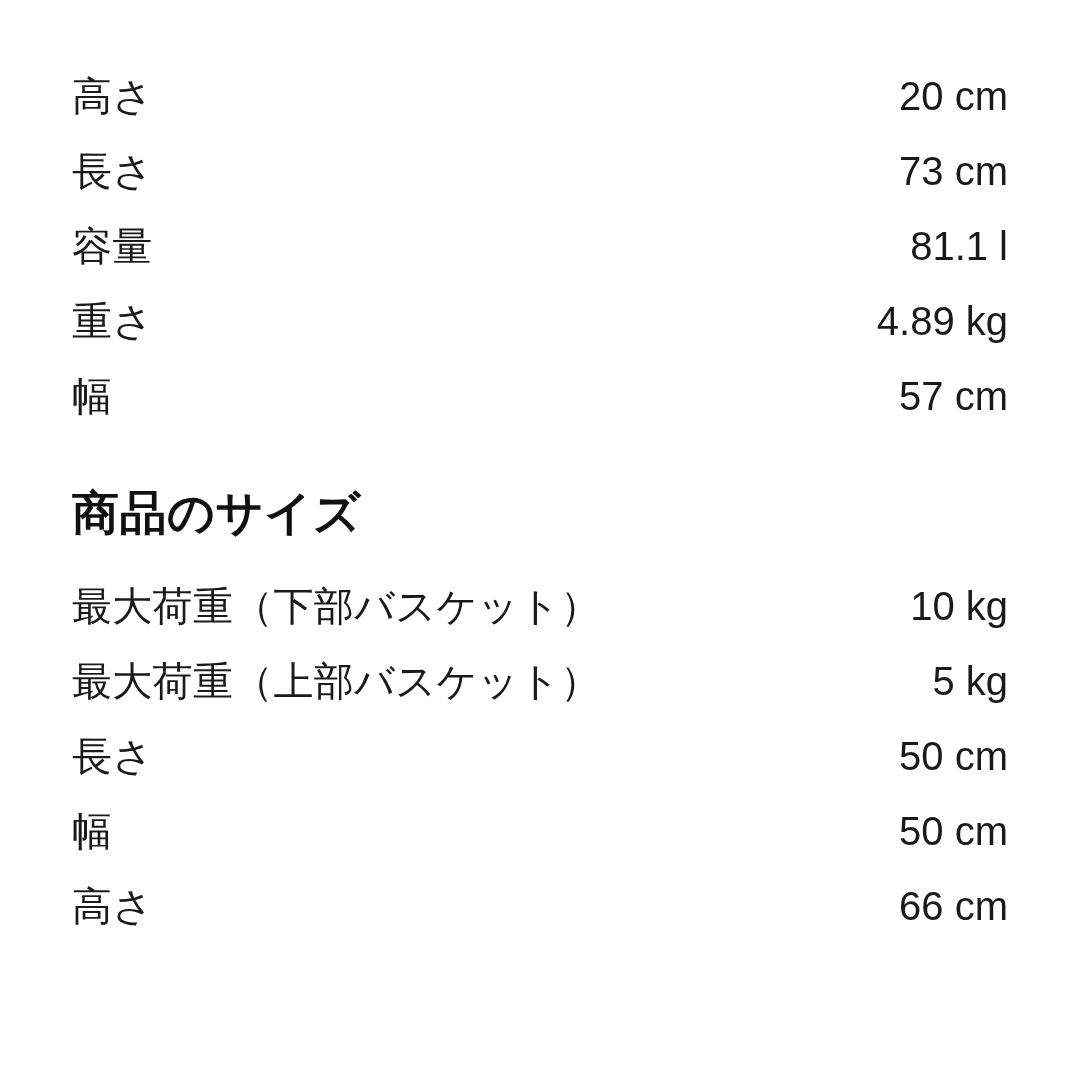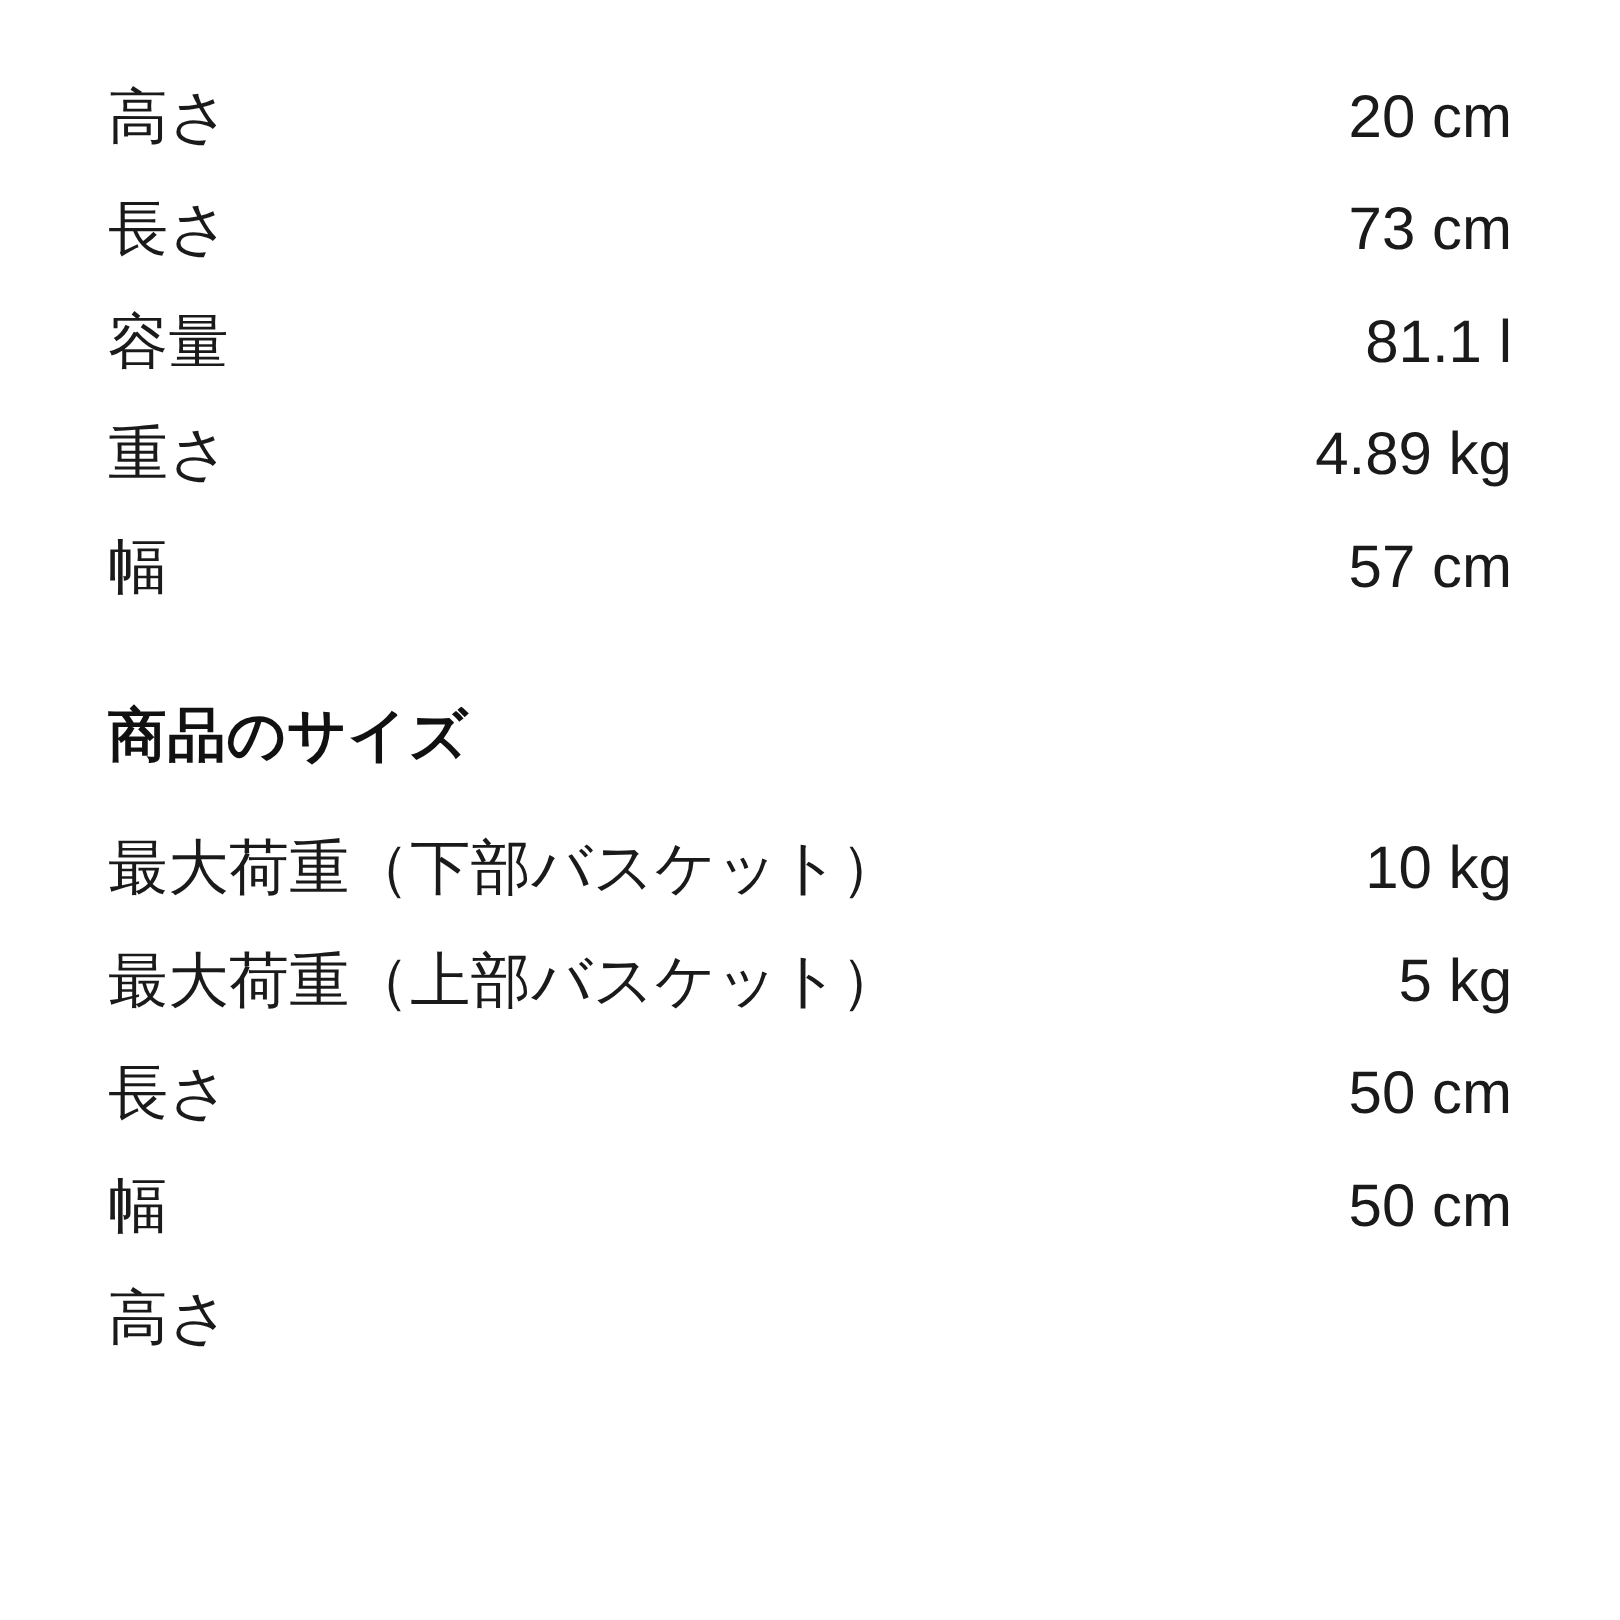--- a/index.html
+++ b/index.html
@@ -11,21 +11,21 @@
     width: 1080px;
     height: 1080px;
     font-family: "Liberation Sans", "DejaVu Sans", sans-serif;
     color: #1a1a1a;
     overflow: hidden;
   }
   .page {
     width: 1080px;
     height: 1080px;
     box-sizing: border-box;
-    padding: 50px 72px 0 72px;
+    padding: 69px 72px 0 72px;
     position: relative;
   }
   .spec-list {
     width: 936px;
   }
   .spec-row {
     display: flex;
     align-items: baseline;
     justify-content: space-between;
     height: 75px;
@@ -38,21 +38,21 @@
     white-space: nowrap;
   }
   .spec-value {
     font-size: 40px;
     font-weight: 400;
     color: #1a1a1a;
     text-align: center;
     white-space: nowrap;
   }
   .section-heading {
-    font-size: 39px;
+    font-size: 47px;
     font-weight: 700;
     color: #111111;
     margin-top: 38px;
     margin-bottom: 34px;
     letter-spacing: 0.5px;
   }
   .spec-list.second .spec-row {
     height: 75px;
   }
   .footnote {
@@ -120,18 +120,19 @@
       <span class="spec-value">50 cm</span>
     </div>
 
     <div class="spec-row">
       <span class="spec-label">幅</span>
       <span class="spec-value">50 cm</span>
     </div>
 
     <div class="spec-row">
       <span class="spec-label">高さ</span>
+      <span class="spec-value">66 cm</span>
     </div>
 
   </div>
 
 
 </div>
 
 </body></html>

